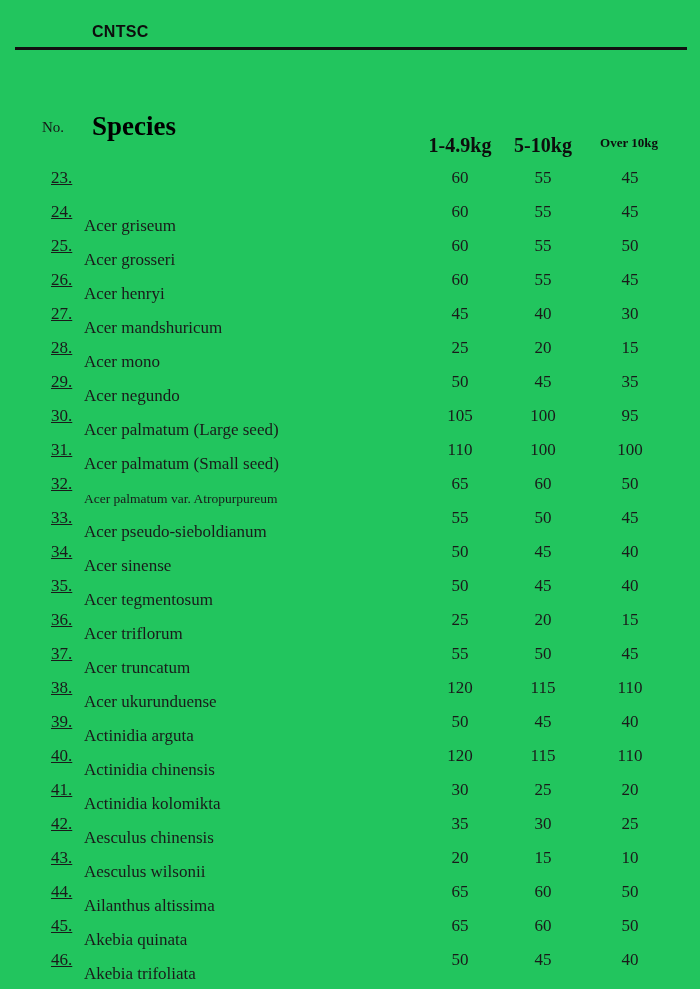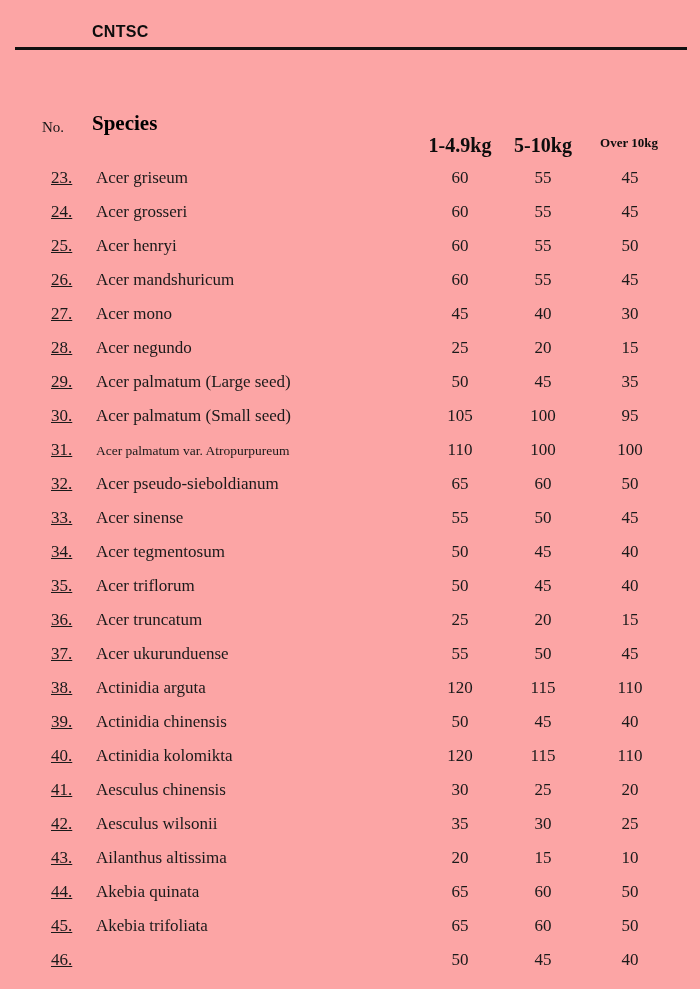--- a/index.html
+++ b/index.html
@@ -1,21 +1,21 @@
 <!DOCTYPE html>
 <html><head>
 <meta charset="utf-8">
 <title>Seed Price List</title>
 <style>
   html, body { margin: 0; padding: 0; background: #ffffff; }
   .page {
     position: relative;
     width: 700px;
     height: 989px;
-    background: #fca5a5;
+    background: #22c55e;
     font-family: "Liberation Serif", serif;
     color: #1a1a1a;
     overflow: hidden;
   }
 
   
   .hdr-left {
     position: absolute; left: 92px; top: 23px;
     font-family: "Liberation Sans", sans-serif;
     font-weight: 700; font-size: 16px; color: #0d0d0d;
@@ -37,39 +37,39 @@
     position: absolute; left: 452px; top: 95px;
     font-size: 21px; font-weight: 700; color: #000;
     white-space: nowrap; letter-spacing: 0.2px;
   }
   .th-no {
     position: absolute; left: 42px; top: 119px;
     font-size: 15px; color: #161616; white-space: nowrap;
   }
   .th-species {
     position: absolute; left: 92px; top: 111px;
-    font-size: 21px; font-weight: 700; color: #000;
+    font-size: 27px; font-weight: 700; color: #000;
     white-space: nowrap;
   }
   .th-w {
     position: absolute; top: 134px; width: 100px;
     text-align: center; font-size: 20px; font-weight: 700;
     color: #0d0d0d; white-space: nowrap;
   }
   .th-w.w1 { left: 410px; }
   .th-w.w2 { left: 493px; }
   .th-w.w3 { left: 579px; font-size: 13px; top: 135px; }
 
   
   .row {
     position: absolute; left: 0; width: 700px; height: 24px;
     font-size: 17px; line-height: 22px; color: #1a1a1a;
   }
   .row .no { position: absolute; left: 51px; white-space: nowrap; text-decoration: underline; }
-  .row .sp { position: absolute; left: 96px; white-space: nowrap; }
+  .row .sp { position: absolute; left: 84px; white-space: nowrap; margin-top: 48px; }
   .row.small .sp { font-size: 13.5px; line-height: 22px; top: 1px; }
   .row .v {
     position: absolute; width: 80px; text-align: center;
     white-space: nowrap;
   }
   .row .v1 { left: 420px; }
   .row .v2 { left: 503px; }
   .row .v3 { left: 590px; }
 </style>
 </head>

